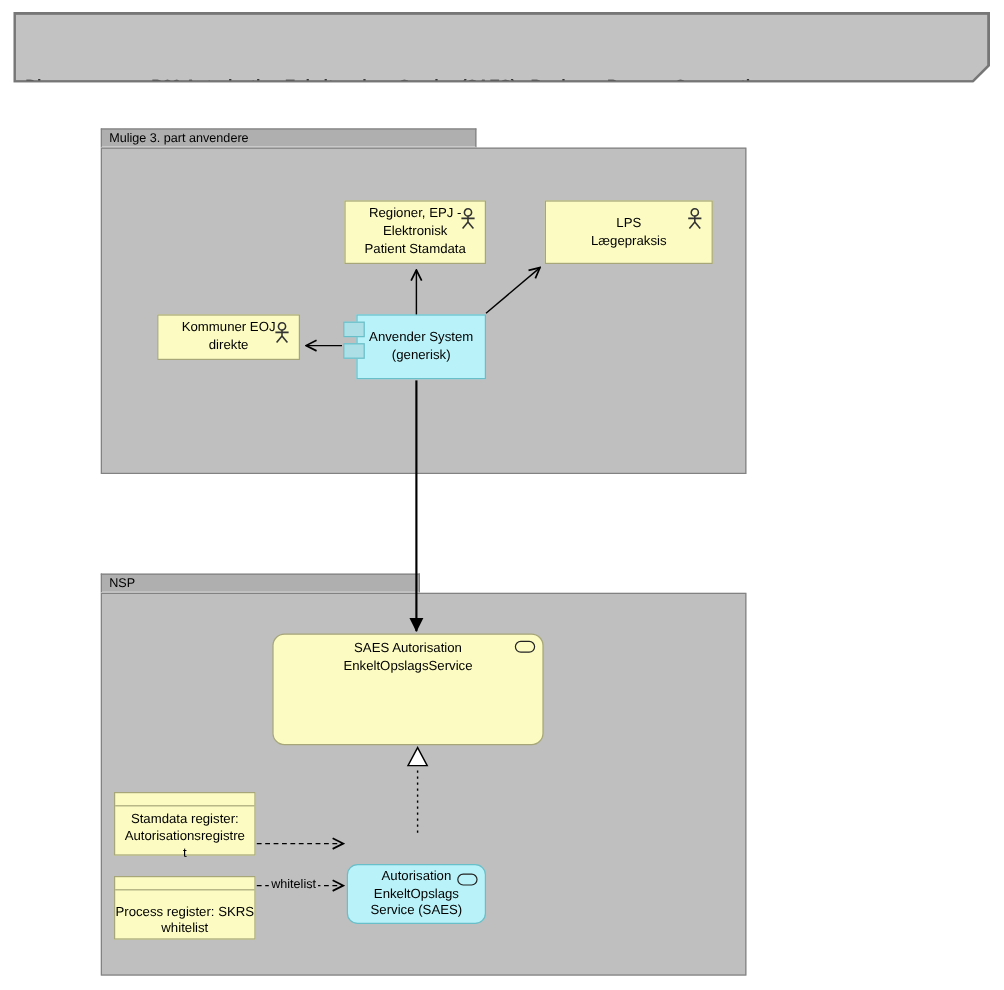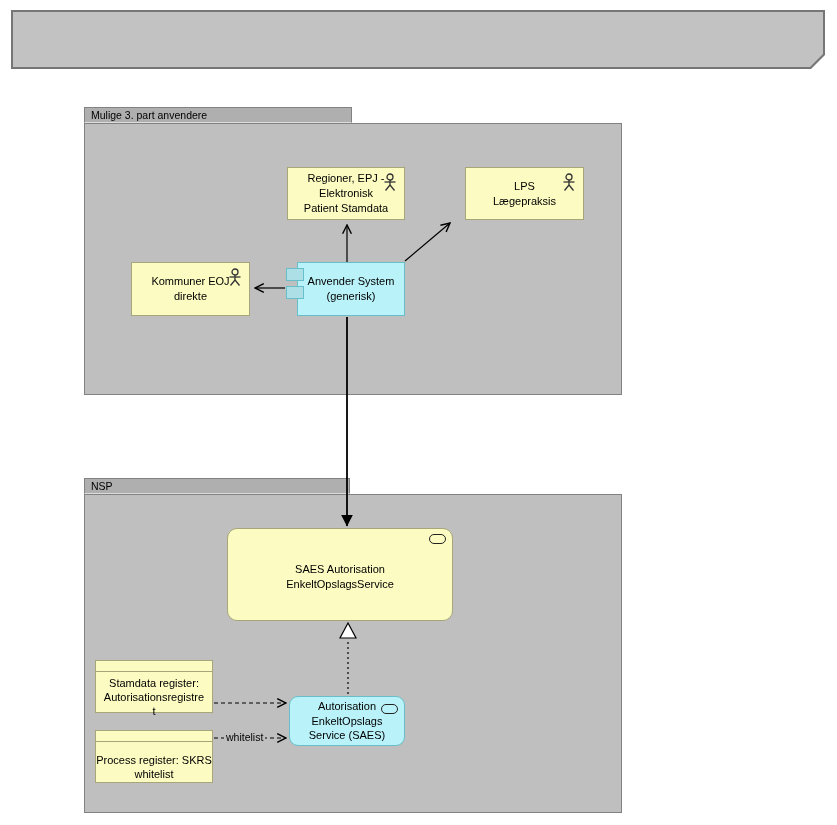--- a/index.html
+++ b/index.html
@@ -22,22 +22,22 @@
   .group-body{position:absolute;left:0;background:var(--group-fill);
     border:1px solid var(--group-border);box-sizing:border-box;}
 
   
   .node{position:absolute;z-index:2;box-sizing:border-box;display:flex;align-items:center;
     justify-content:center;text-align:center;font-size:11px;line-height:15px;}
   .nlabel{white-space:pre-line;width:100%;}
   .business{background:var(--business-fill);border:1px solid var(--business-border);}
   .app{background:var(--app-fill);border:1px solid var(--app-border);}
   .rounded{border-radius:10px;}
-  .rounded-sm{border-radius:9px;}
-  .align-top{align-items:center;}
+  .rounded-sm{border-radius:9px;margin-top:24px;}
+  .align-top{align-items:flex-start;}
   .align-top .nlabel{padding-top:4px;}
 
   .actor-icon{position:absolute;top:5px;right:7px;width:14px;height:19px;}
   .actor-icon *{stroke:#333;stroke-width:1.3;fill:none;}
 
   .comp-rect{position:absolute;left:-12px;width:18px;height:13px;box-sizing:border-box;
     background:var(--app-icon-fill);border:1px solid var(--app-border);}
   .comp-rect.r1{top:5px}.comp-rect.r2{top:23px}
 
   .svc-icon{position:absolute;top:5px;right:6px;width:15px;height:8px;
@@ -60,21 +60,21 @@
   <div class="title-outer">
     <div class="title-inner">
       <div class="title-text">
         <div>Diagram name : B30 Autorisation Enkeltopslags Service (SAES) - Business Process Cooperation</div>
         <div>Viewpoint        : Business Process Cooperation</div>
       </div>
     </div>
   </div>
 
   <div class="group" style="left:84px;top:107px;width:538px;height:288px">
-    <div class="group-tab" style="width:268px">
+    <div class="group-tab" style="width:313px">
       <span>Mulige 3. part anvendere</span>
     </div>
     <div class="group-body" style="top:16px;width:538px;height:272px"></div>
   </div>
 
   <div class="group" style="left:84px;top:478px;width:538px;height:335px">
     <div class="group-tab" style="width:266px">
       <span>NSP</span>
     </div>
     <div class="group-body" style="top:16px;width:538px;height:319px"></div>
@@ -86,33 +86,33 @@
         <line x1="7" y1="7" x2="7" y2="12"></line>
       <line x1="1.5" y1="9" x2="12.5" y2="9"></line>
       <line x1="7" y1="12" x2="2.5" y2="17.5"></line>
         <line x1="7" y1="12" x2="11.5" y2="17.5"></line>
     </svg>
     <div class="nlabel">Regioner, EPJ -
 Elektronisk
 Patient Stamdata</div>
   </div>
 
-  <div class="node business" style="left:465px;top:167px;width:119px;height:53px">
+  <div class="node business" style="left:454px;top:167px;width:140px;height:53px">
     <svg class="actor-icon" viewBox="0 0 14 19">
       <circle cx="7" cy="4" r="3"></circle>
         <line x1="7" y1="7" x2="7" y2="12"></line>
       <line x1="1.5" y1="9" x2="12.5" y2="9"></line>
       <line x1="7" y1="12" x2="2.5" y2="17.5"></line>
         <line x1="7" y1="12" x2="11.5" y2="17.5"></line>
     </svg>
     <div class="nlabel">LPS
 Lægepraksis</div>
   </div>
 
-  <div class="node business" style="left:131px;top:262px;width:119px;height:54px">
+  <div class="node business" style="left:131px;top:262px;width:119px;height:38px">
     <svg class="actor-icon" viewBox="0 0 14 19">
       <circle cx="7" cy="4" r="3"></circle>
         <line x1="7" y1="7" x2="7" y2="12"></line>
       <line x1="1.5" y1="9" x2="12.5" y2="9"></line>
       <line x1="7" y1="12" x2="2.5" y2="17.5"></line>
         <line x1="7" y1="12" x2="11.5" y2="17.5"></line>
     </svg>
     <div class="nlabel">Kommuner EOJ
 direkte</div>
   </div>

